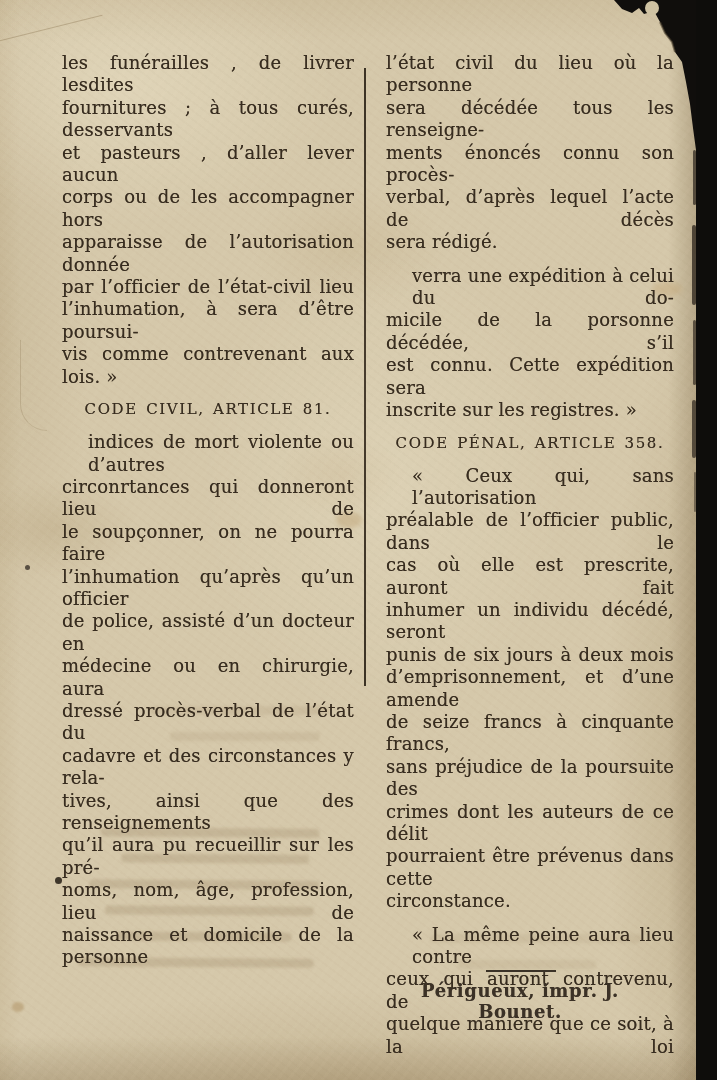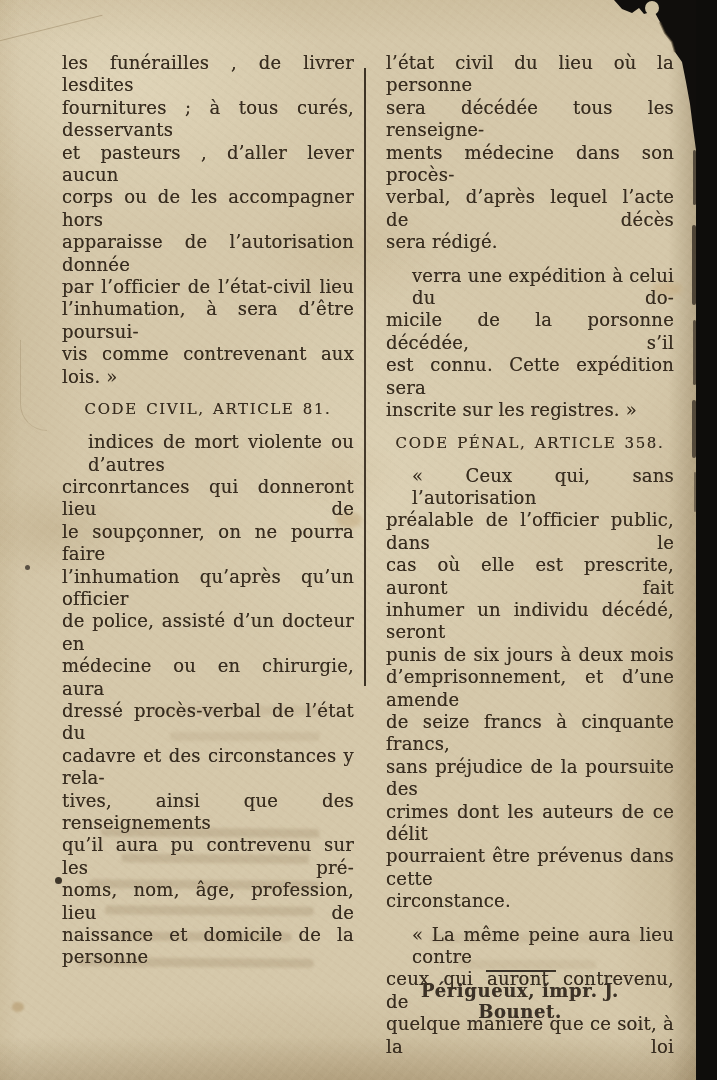--- a/index.html
+++ b/index.html
@@ -112,31 +112,31 @@
       <div class="para indent">
         <div class="line">indices de mort violente ou d’autres</div>
         <div class="line">circonrtances qui donneront lieu de</div>
         <div class="line">le soupçonner, on ne pourra faire</div>
         <div class="line">l’inhumation qu’après qu’un officier</div>
         <div class="line">de police, assisté d’un docteur en</div>
         <div class="line">médecine ou en chirurgie, aura</div>
         <div class="line">dressé procès-verbal de l’état du</div>
         <div class="line">cadavre et des circonstances y rela-</div>
         <div class="line">tives, ainsi que des renseignements</div>
-        <div class="line">qu’il aura pu contrevenu sur les pré-</div>
+        <div class="line">qu’il aura pu recueillir sur les pré-</div>
         <div class="line">noms, nom, âge, profession, lieu de</div>
         <div class="line">naissance et domicile de la personne</div>
       </div>
     </div>
   <div class="divider"></div>
   <div class="col col-right" id="col-right">
       <div class="para">
         <div class="line">l’état civil du lieu où la personne</div>
         <div class="line">sera décédée tous les renseigne-</div>
-        <div class="line">ments médecine dans son procès-</div>
+        <div class="line">ments énoncés connu son procès-</div>
         <div class="line">verbal, d’après lequel l’acte de décès</div>
         <div class="line last">sera rédigé.</div>
       </div>
       <div class="para indent">
         <div class="line">verra une expédition à celui du do-</div>
         <div class="line">micile de la porsonne décédée, s’il</div>
         <div class="line">est connu. Cette expédition sera</div>
         <div class="line last">inscrite sur les registres. »</div>
       </div>
       <div class="heading"><span>CODE PÉNAL, ARTICLE 358.</span></div>

